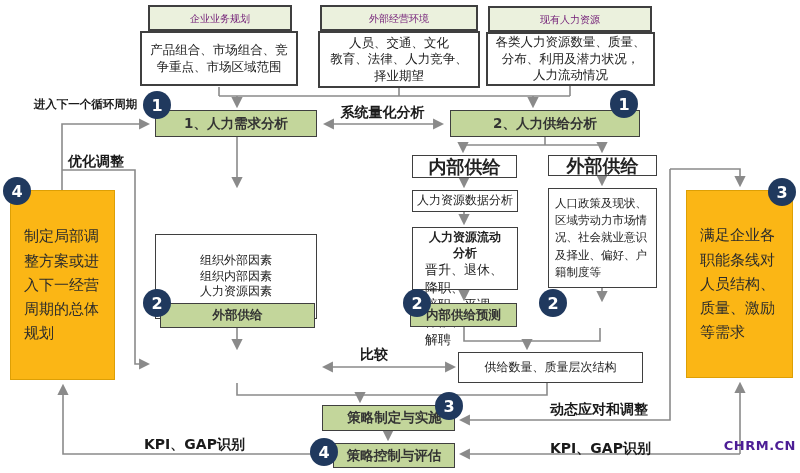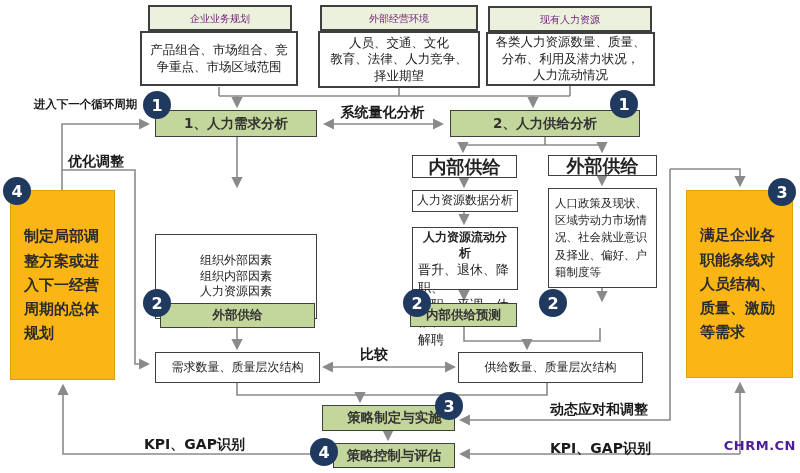--- a/index.html
+++ b/index.html
@@ -9,28 +9,28 @@
   .box{position:absolute;z-index:2;box-sizing:border-box;border:1.6px solid #3f3f3f;background:#fff;
        display:flex;align-items:center;justify-content:center;text-align:center;
        color:#222;font-size:12px;line-height:1.3;white-space:pre-line;}
   .pale{background:#ebf1dd;border-width:2px;font-weight:normal;font-size:10px;color:#701a75;}
   .body2{border-width:2px;font-size:12.5px;line-height:1.32;}
   .green{background:#c3d69b;font-weight:bold;color:#333;}
   .big{font-size:13.5px;}
   .mid{font-size:12.5px;}
   .bold{font-weight:bold;font-size:18px;}
   .leftalign{justify-content:flex-start;text-align:left;}
-  .orange{background:#fbb615;border:1px solid #dd9f05;font-weight:bold;font-size:15px;
+  .orange{background:#fbb615;border:1px solid #dd9f05;font-weight:normal;font-size:15px;
           color:#2b2b2b;line-height:1.62;text-align:left;justify-content:flex-start;
           padding-left:13px;z-index:2;}
   .badge{position:absolute;z-index:4;width:28px;height:28px;border-radius:50%;background:#20395e;
          color:#fff;font-weight:bold;font-size:16px;display:flex;align-items:center;justify-content:center;}
   .lbl{position:absolute;z-index:3;font-weight:bold;font-size:14px;color:#1a1a1a;text-align:center;
        white-space:nowrap;}
-  .flowbox{flex-direction:column;align-items:flex-start;padding:2px 5px;justify-content:flex-start;}
+  .flowbox{flex-direction:column;align-items:flex-start;padding:2px 12px;justify-content:flex-start;}
   .flowbox .t{font-weight:bold;font-size:12px;align-self:center;}
   .flowbox .b{font-size:13px;line-height:1.34;text-align:left;white-space:pre-line;}
   .watermark{position:absolute;z-index:5;font-weight:700;font-size:13px;color:#4c1d95;
              letter-spacing:.5px;}
 </style>
 </head>
 <body>
 
 <div class="stage">
 
@@ -115,21 +115,20 @@
 
   <div class="box leftalign" style="left:548px;top:188px;width:109px;height:100px;padding:0 6px;font-size:11.5px;line-height:1.5;">人口政策及现状、
 区域劳动力市场情
 况、社会就业意识
 及择业、偏好、户
 籍制度等</div>
 
   <div class="box green mid" style="left:160px;top:303px;width:155px;height:25px;">外部供给</div>
   <div class="box green mid" style="left:410px;top:303px;width:107px;height:24px;">内部供给预测</div>
 
-  <div class="box" style="left:155px;top:352px;width:165px;height:31px;">需求数量、质量层次结构</div>
   <div class="box" style="left:458px;top:352px;width:185px;height:31px;">供给数量、质量层次结构</div>
 
   <div class="box green big" style="left:322px;top:405px;width:133px;height:26px;padding-left:12px;">策略制定与实施</div>
   <div class="box green big" style="left:333px;top:443px;width:122px;height:25px;">策略控制与评估</div>
 
   <div class="box orange" style="left:10px;top:190px;width:105px;height:190px;">制定局部调
 整方案或进
 入下一经营
 周期的总体
 规划</div>

